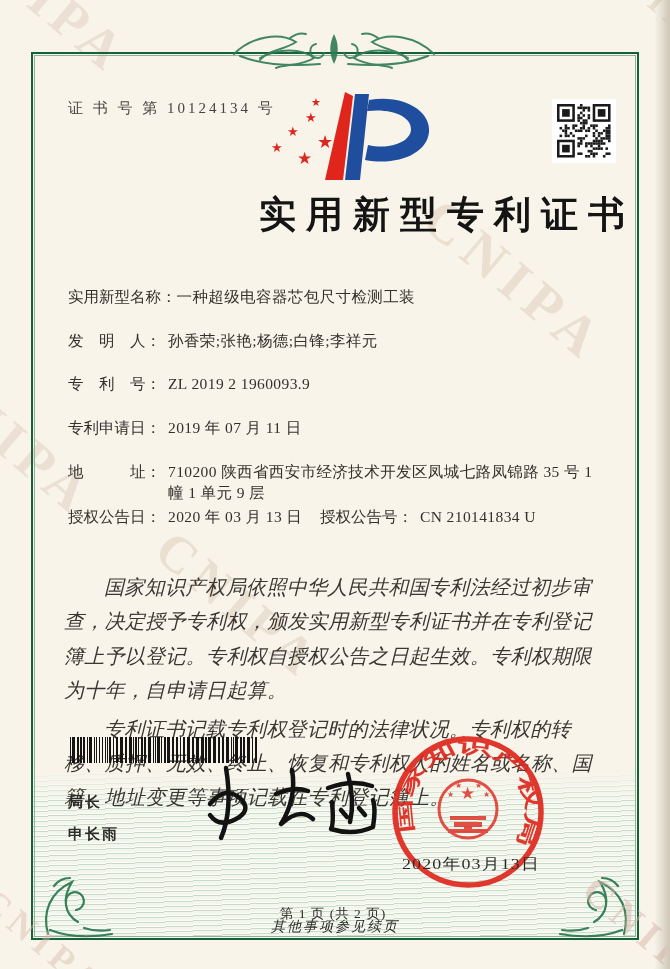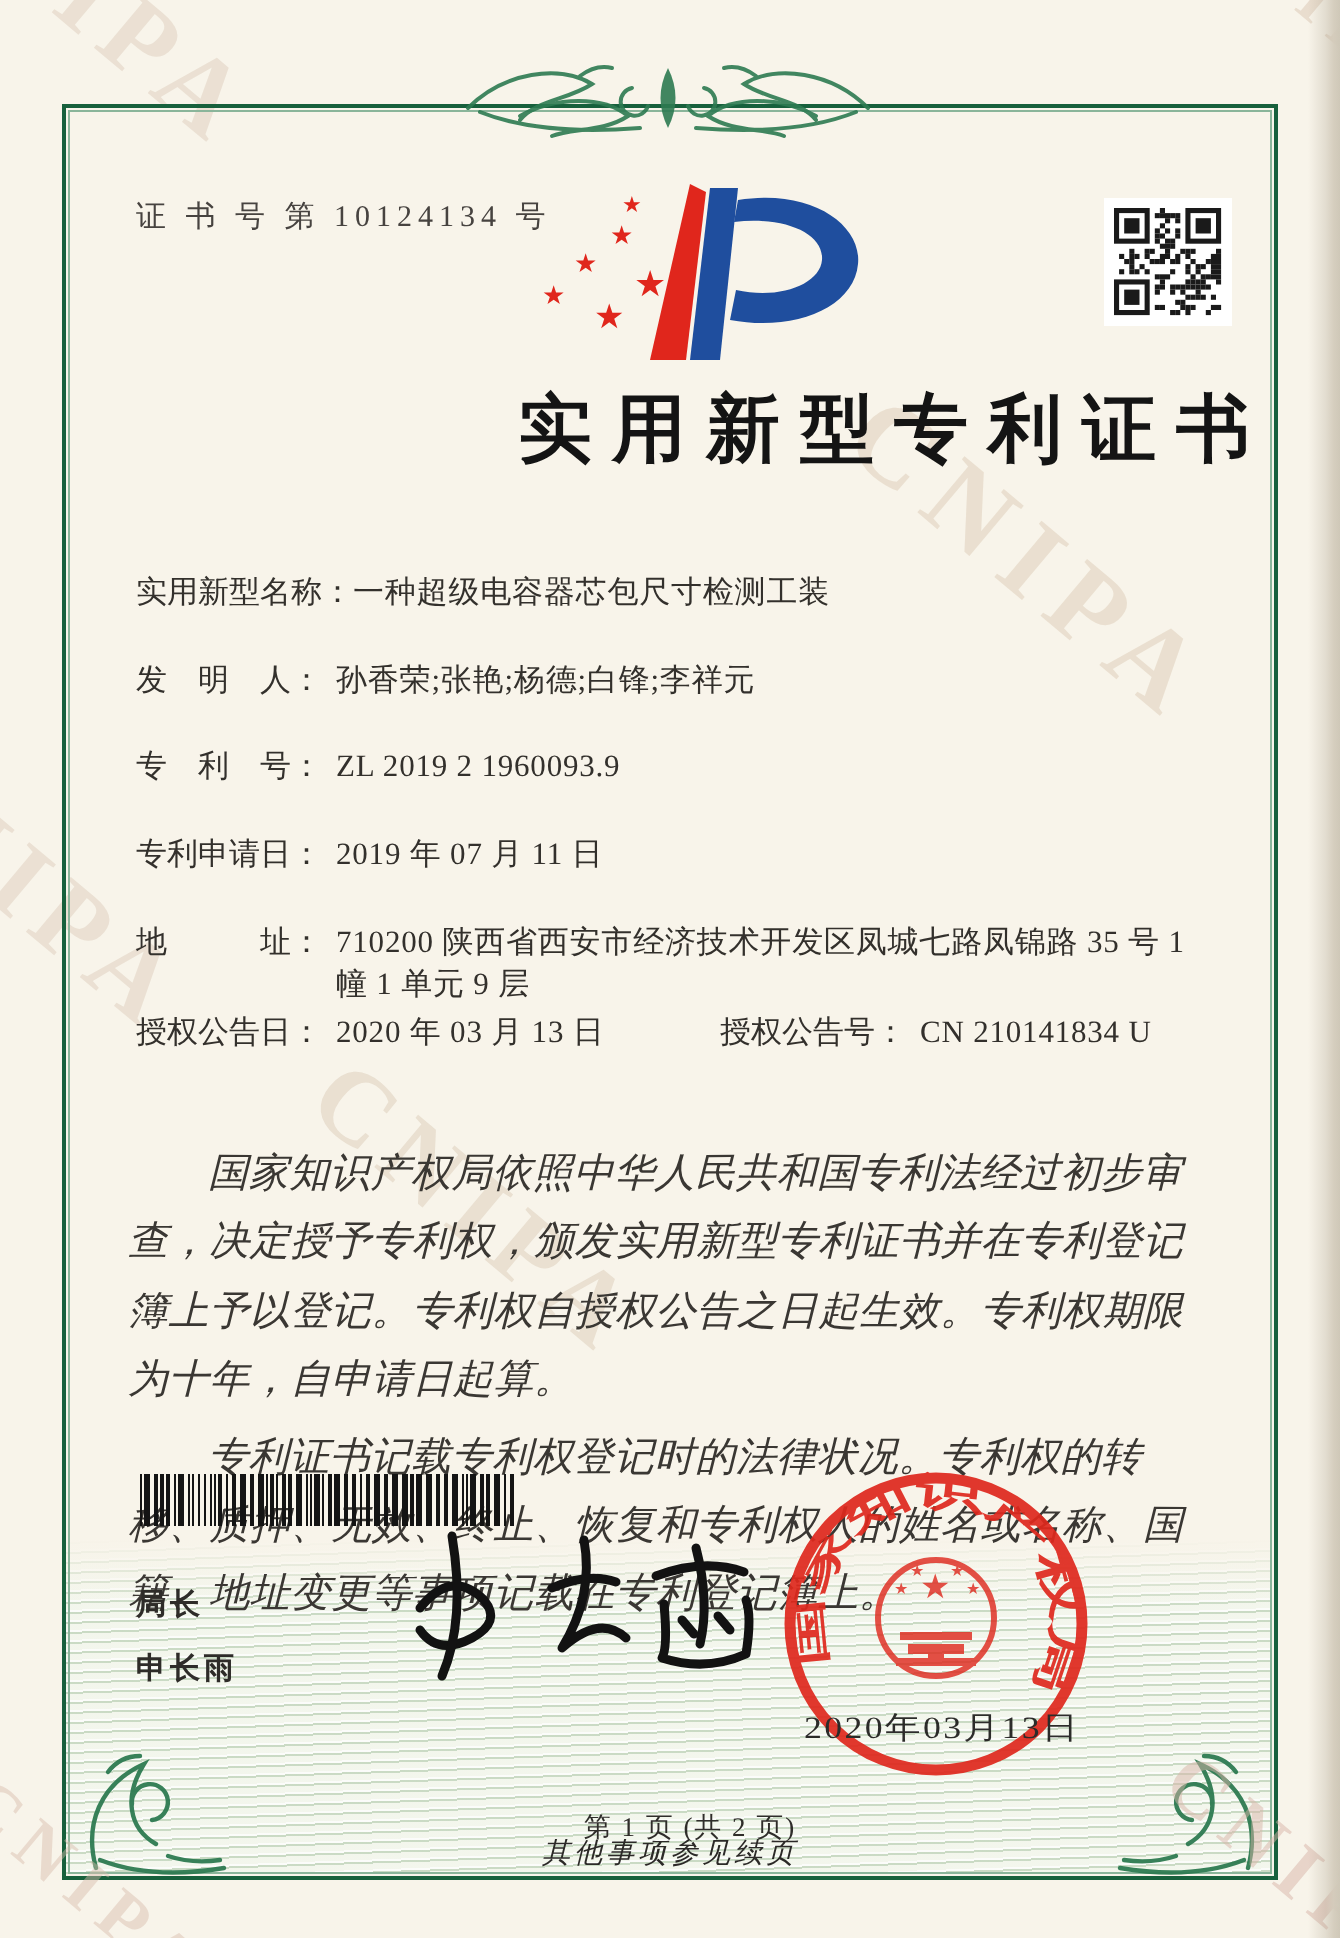--- a/index.html
+++ b/index.html
@@ -39,37 +39,37 @@
   .qr{position:absolute;left:552px;top:99px;z-index:5;background:#fff;padding:3px;}
   .title{position:absolute;left:31px;top:190px;width:604px;z-index:5;text-align:right;
     font-size:37px;font-weight:bold;letter-spacing:10px;text-indent:10px;color:#141414;}
   
   .fields{position:absolute;left:68px;top:286px;width:540px;z-index:5;font-size:15.5px;line-height:1.4;color:#33302c;}
   .frow{display:flex;margin-bottom:22px;}
   .frow .lbl{flex:0 0 100px;white-space:nowrap;}
   .frow .val{flex:1;letter-spacing:.4px;}
   .frow.addr{margin-bottom:2px;}
   .frow.grant .gdate{flex:0 0 152px;}
-  .frow.grant .lbl2{margin-left:40px;flex:0 0 100px;}
+  .frow.grant .lbl2{flex:0 0 100px;}
   
   .bodytext{position:absolute;left:64px;top:570px;width:546px;z-index:5;
     font-size:20px;line-height:1.72;color:#3a3733;font-style:italic;}
   .bodytext p{margin:0 0 4px 0;text-indent:2em;letter-spacing:.3px;}
   
   .barcode{position:absolute;left:70px;top:737px;z-index:5;}
   
   .sig-title{position:absolute;left:68px;top:793px;z-index:5;
     font-family:"Liberation Sans","DejaVu Sans",sans-serif;font-size:15px;font-weight:600;color:#2e2c29;letter-spacing:2px;}
   .sig-name{position:absolute;left:68px;top:825px;z-index:5;
     font-family:"Liberation Sans","DejaVu Sans",sans-serif;font-size:15px;font-weight:600;color:#2e2c29;letter-spacing:2px;}
   .autograph{position:absolute;left:180px;top:758px;z-index:5;}
   
   .seal{position:absolute;left:389px;top:733px;z-index:6;opacity:.92;}
   
-  .pagenum{position:absolute;left:43px;top:905px;width:604px;text-align:center;z-index:5;
+  .pagenum{position:absolute;left:31px;top:905px;width:604px;text-align:center;z-index:5;
     font-size:13.5px;color:#2f2d2a;letter-spacing:1px;}
   .contnote{position:absolute;left:0;top:918px;width:670px;text-align:center;z-index:5;
     font-size:14px;font-style:italic;color:#2b2927;letter-spacing:2px;}
 </style>
 </head>
 <body>
 
 <div class="stage">
 
   <div class="wm w1">CNIPA</div>

